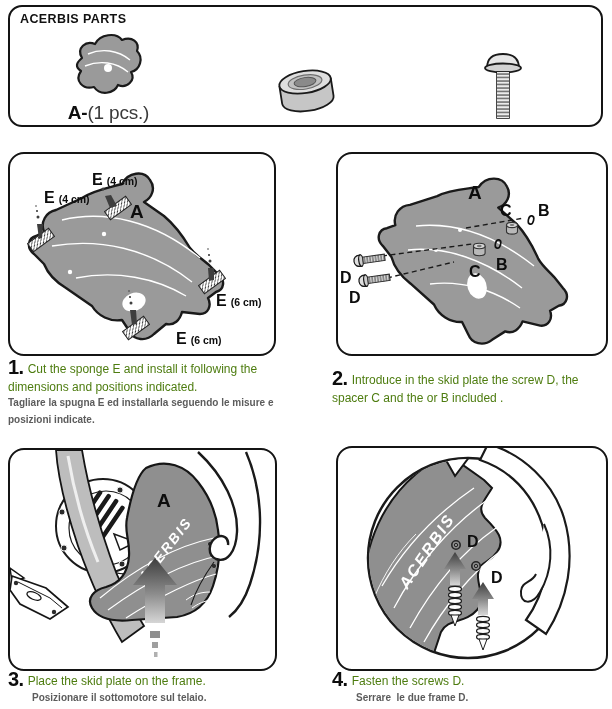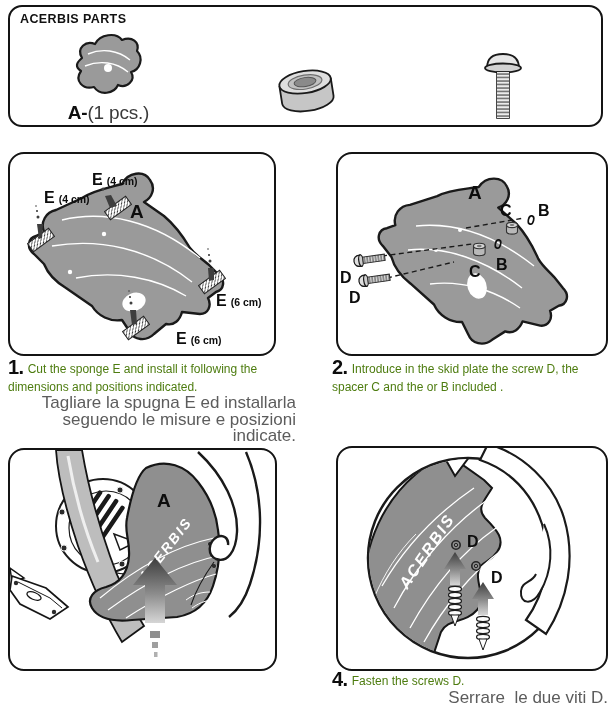--- a/index.html
+++ b/index.html
@@ -22,27 +22,27 @@
   .dbox{position:absolute;border:2px solid #141414;border-radius:16px;background:#fff;overflow:hidden;}
   #dbox1{left:8px;top:152px;width:264px;height:200px;}
   #dbox2{left:336px;top:152px;width:268px;height:200px;}
   #dbox3{left:8px;top:448px;width:265px;height:219px;}
   #dbox4{left:336px;top:446px;width:268px;height:221px;}
   .dbox svg{position:absolute;left:0;top:0;}
 
   
   .step{position:absolute;color:#111;}
   #step1{left:8px;top:359px;width:288px;}
-  #step2{left:332px;top:359px;width:278px;}
+  #step2{left:332px;top:370px;width:278px;}
   #step3{left:8px;top:671px;width:300px;}
   #step4{left:332px;top:671px;width:276px;}
   .step-num{font-size:20px;font-weight:bold;color:#0d0d0d;margin-right:4px;vertical-align:-1px;letter-spacing:-.5px;}
   .step-en{font-size:12px;font-weight:normal;color:#4d7c0f;line-height:16.5px;}
   .step-para{line-height:16.5px;}
-  .step-it{font-size:17px;font-weight:normal;color:#5c5c5c;line-height:16.5px;white-space:pre-wrap;text-align:right;}
+  .step-it{font-size:10px;font-weight:bold;color:#5c5c5c;line-height:16.5px;white-space:pre-wrap;}
   .step-it.indent{padding-left:24px;}
 
   svg text{font-family:"Liberation Sans","DejaVu Sans",sans-serif;}
   .lblBig{font-size:16px;font-weight:bold;fill:#0d0d0d;}
   .lblDim{font-size:10.5px;font-weight:bold;fill:#0d0d0d;}
   .lblA{font-size:19px;font-weight:bold;fill:#0d0d0d;}
   .brand{font-size:14px;font-weight:bold;font-style:italic;fill:#ffffff;letter-spacing:2px;}
 </style>
 </head>
 <body>
@@ -345,19 +345,23 @@
 
   <div class="step" id="step1">
     <div class="step-para"><span class="step-num">1.</span><span class="step-en">Cut the sponge E and install it following the dimensions and positions indicated.</span></div>
     <div class="step-it">Tagliare la spugna E ed installarla seguendo le misure e posizioni indicate.</div>
   </div>
 
   <div class="step" id="step2">
     <div class="step-para"><span class="step-num">2.</span><span class="step-en">Introduce in the skid plate the screw D, the spacer C and the or B included .</span></div>
   </div>
 
+  <div class="step" id="step3">
+    <div class="step-para"><span class="step-num">3.</span><span class="step-en">Place the skid plate on the frame.</span></div>
+    <div class="step-it indent">Posizionare il sottomotore sul telaio.</div>
+  </div>
 
   <div class="step" id="step4">
     <div class="step-para"><span class="step-num">4.</span><span class="step-en">Fasten the screws D.</span></div>
-    <div class="step-it indent">Serrare  le due viti D.</div>
+    <div class="step-it indent">Serrare  le due frame D.</div>
   </div>
 
 </div>
 
 </body></html>

